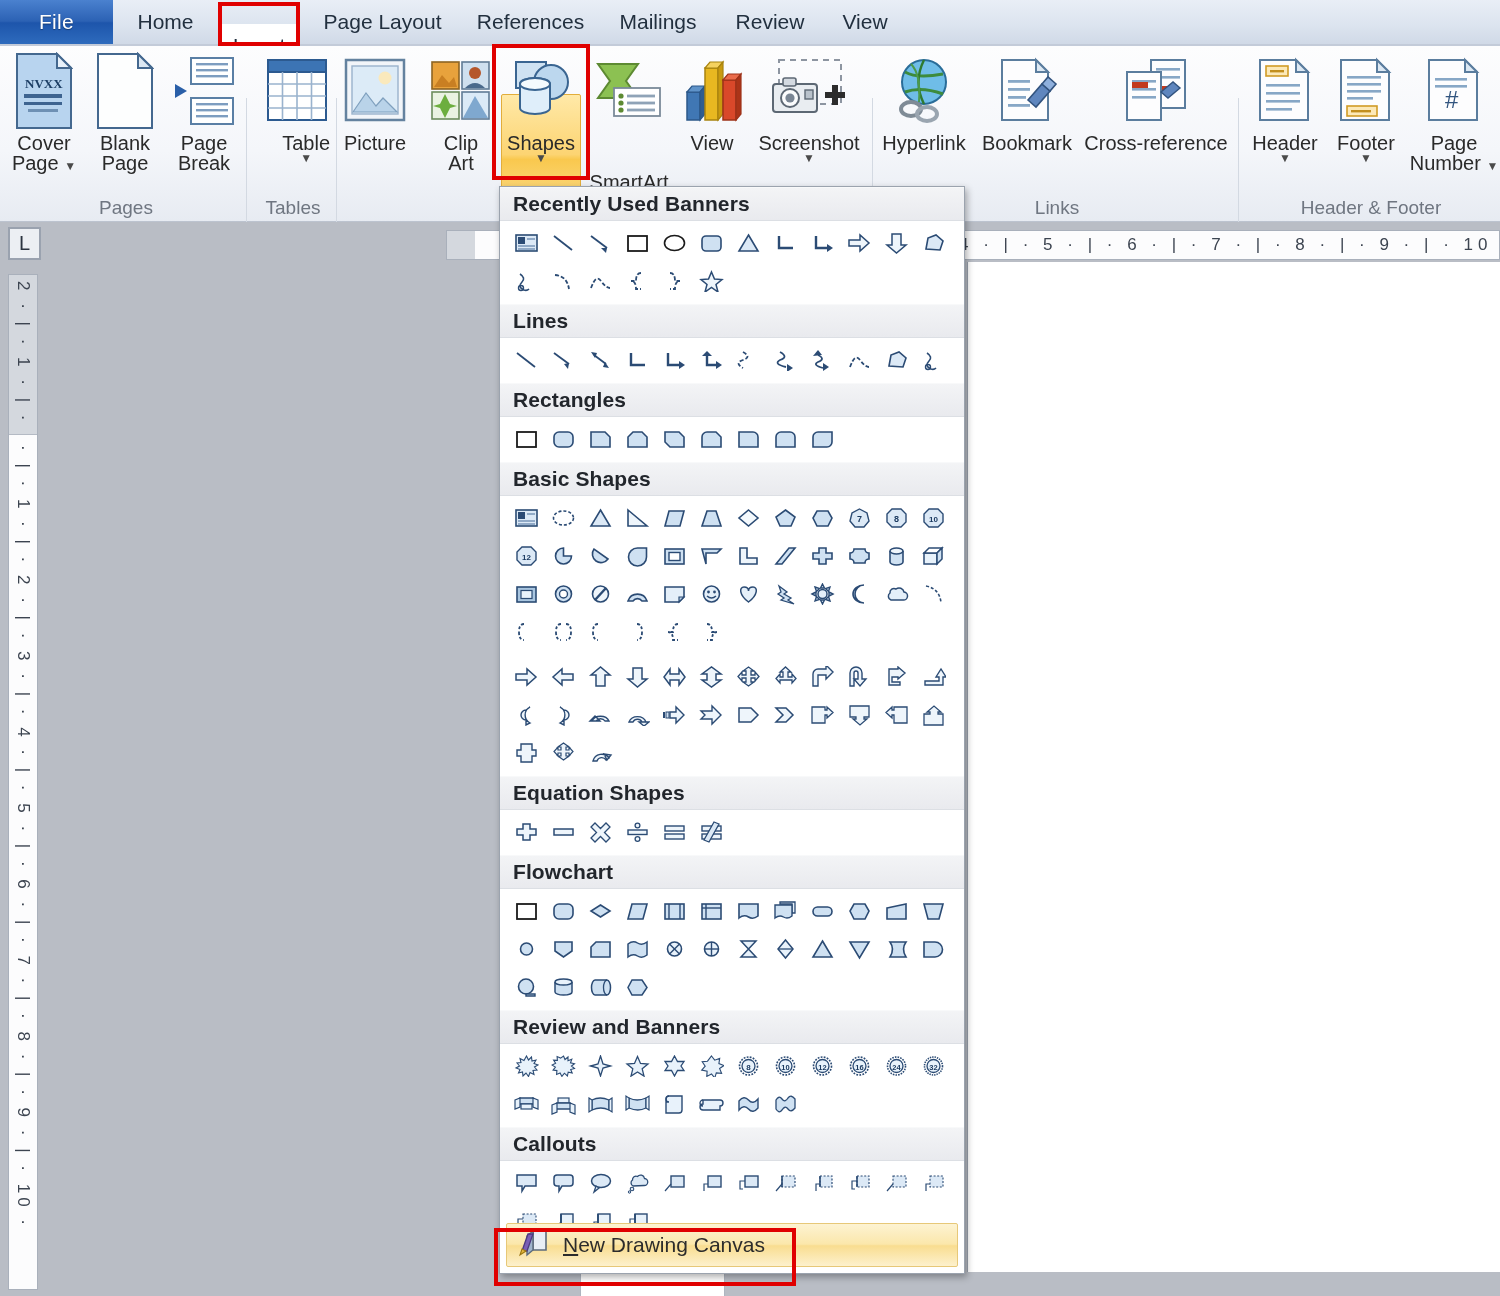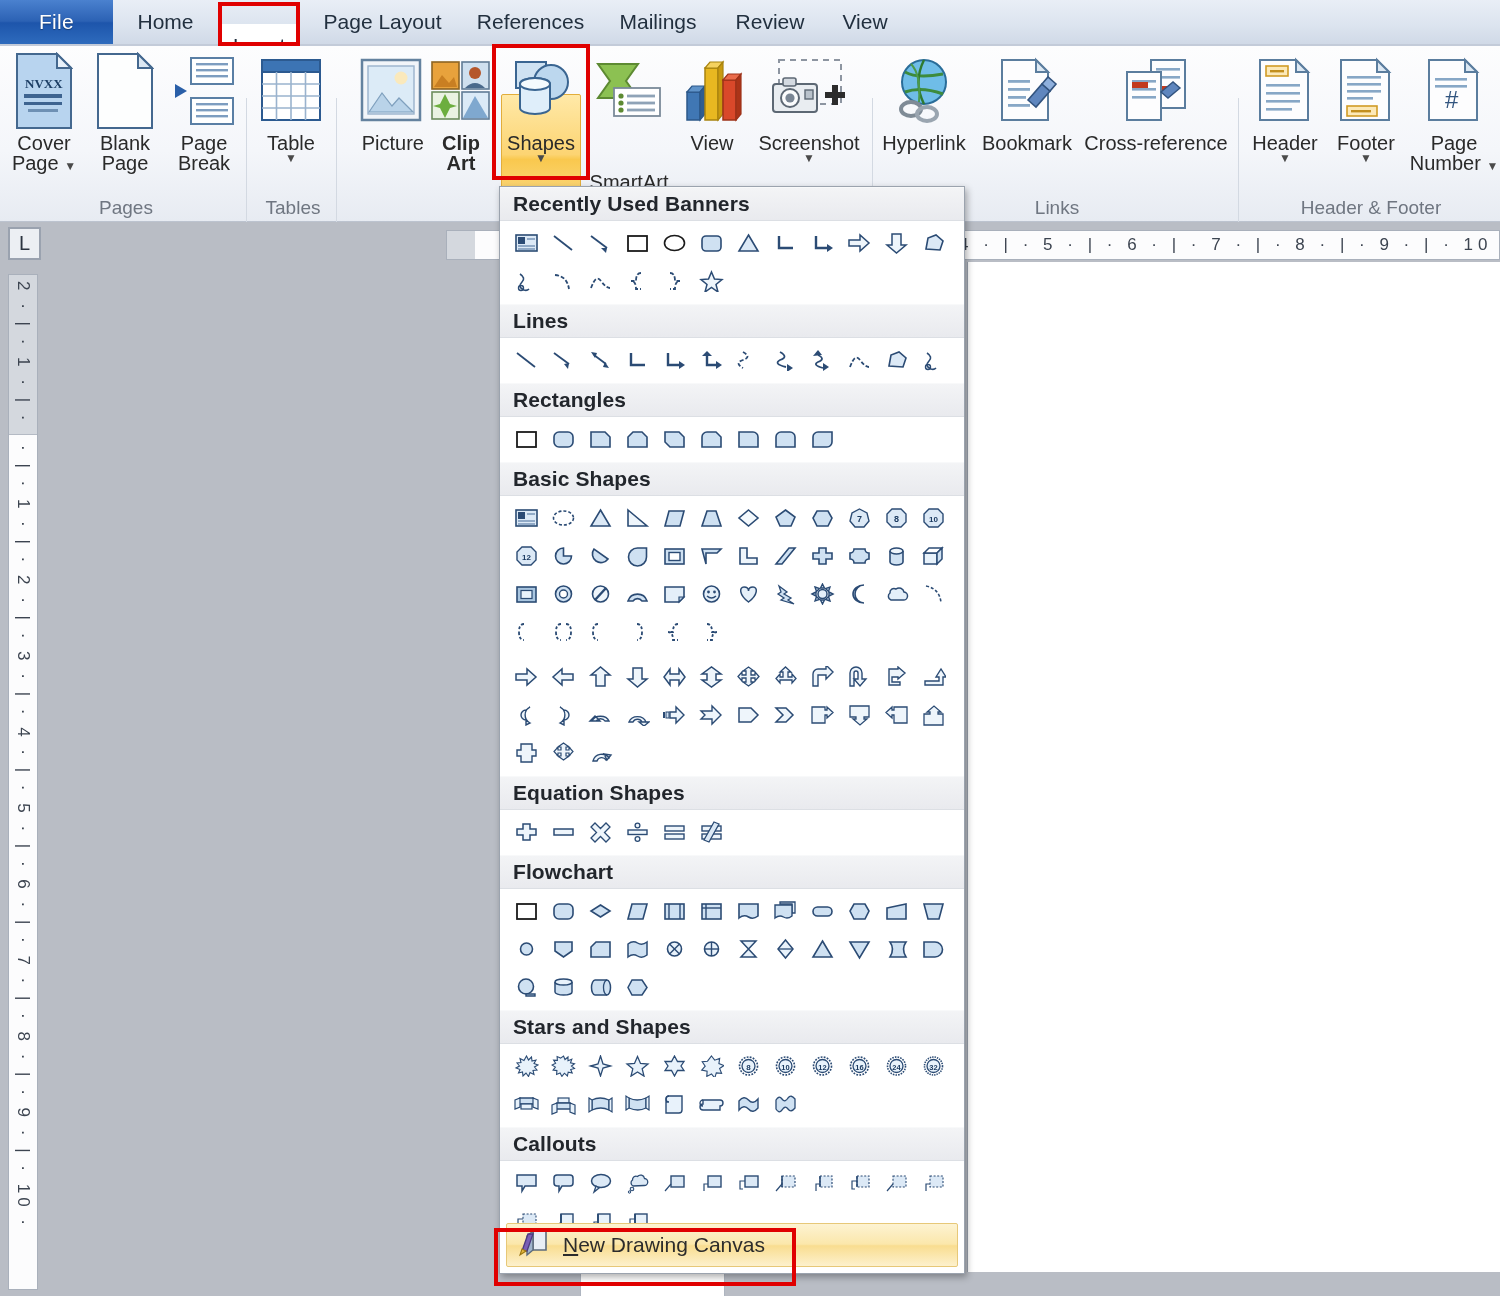--- a/index.html
+++ b/index.html
@@ -211,21 +211,21 @@
       </div>
       <div class="rb-lbl">
         <div>Page</div>
         <div>Break</div>
       </div>
     </div>
 
     <div class="grp-sep" style="left:246px;"></div>
     <div class="grp-name" style="left:6px;width:240px;">Pages</div>
 
-    <div class="rb-item" style="left:252px;width:78px;">
+    <div class="rb-item" style="left:252px;width:78px;align-items:flex-end;">
       <div class="rb-ico">
         <svg width="66" height="78" viewBox="0 0 66 78">
           <rect x="4" y="8" width="58" height="12" fill="#3c74b4" stroke="#2c5a90" stroke-width="2"></rect>
           <rect x="4" y="20" width="58" height="48" fill="#fff" stroke="#2c5a90" stroke-width="2"></rect>
           <g stroke="#9ab3ce" stroke-width="1.6">
             <line x1="18.5" y1="20" x2="18.5" y2="68"></line>
             <line x1="33" y1="20" x2="33" y2="68"></line>
             <line x1="47.5" y1="20" x2="47.5" y2="68"></line>
             <line x1="4" y1="32" x2="62" y2="32"></line>
             <line x1="4" y1="44" x2="62" y2="44"></line>
@@ -235,35 +235,35 @@
       </div>
       <div class="rb-lbl">
         <div>Table</div>
         <div class="caret">▼</div>
       </div>
     </div>
 
     <div class="grp-sep" style="left:336px;"></div>
     <div class="grp-name" style="left:250px;width:86px;">Tables</div>
 
-    <div class="rb-item" style="left:342px;width:82px;align-items:flex-end;">
+    <div class="rb-item" style="left:334px;width:82px;">
       <div class="rb-ico">
         <svg width="66" height="78" viewBox="0 0 66 78">
           <rect x="4" y="8" width="58" height="60" fill="#f2f5f9" stroke="#64829f" stroke-width="2.5"></rect>
           <rect x="10" y="14" width="46" height="48" fill="#dcebf7" stroke="#9ab3cc" stroke-width="1.4"></rect>
           <circle cx="43" cy="26" r="6.5" fill="#fae9bc"></circle>
           <path d="M11 60 l13-19 l10 13 l7-8 l14 14 z" fill="#b9d3e9" stroke="#7fa0be" stroke-width="1.2"></path>
         </svg>
       </div>
       <div class="rb-lbl">
         <div>Picture</div>
       </div>
     </div>
 
-    <div class="rb-item" style="left:428px;width:66px;font-weight:bold;">
+    <div class="rb-item" style="left:428px;width:66px;">
       <div class="rb-ico">
         <svg width="62" height="78" viewBox="0 0 62 78">
           <rect x="2" y="10" width="27" height="27" fill="#e8a23c" stroke="#8d6523" stroke-width="1.6"></rect>
           <path d="M4 35 l8-12 l7 8 l5-6 l3 10 z" fill="#c97f22"></path>
           <rect x="32" y="10" width="27" height="27" fill="#cfe0ef" stroke="#5f7b95" stroke-width="1.6"></rect>
           <circle cx="45" cy="21" r="6" fill="#b5562a"></circle>
           <path d="M35 36 q10 -10 20 0 z" fill="#4a6a8c"></path>
           <rect x="2" y="40" width="27" height="27" fill="#eaf3e2" stroke="#6c8d5d" stroke-width="1.6"></rect>
           <path d="M15 42 l5 10 l7 2 l-7 2 l-5 10 l-5 -10 l-7 -2 l7 -2 z" fill="#6cae3e"></path>
           <rect x="32" y="40" width="27" height="27" fill="#dbeaf7" stroke="#5f7b95" stroke-width="1.6"></rect>
@@ -1335,21 +1335,21 @@
             </svg>
           </div>
         <div class="cell">
             <svg width="25" height="22">
               <path d="M7 4 h10 l5 7.5 l-5 7.5 h-10 l-4 -7.5 z" fill="#cfe1f2" stroke="#2b4b74" stroke-width="1.5"></path>
             </svg>
           </div>
       </div>
     </div>
 
-    <div class="dd-head">Stars and Shapes</div>
+    <div class="dd-head">Review and Banners</div>
     <div class="dd-grid">
       <div class="dd-row">
         <div class="cell">
             <svg width="25" height="22">
               <path d="M12.5 1 l2 4 l3 -3 l.5 4 l4 -1 l-2 3.5 l4 1.5 l-3.5 2 l2.5 3 l-4 .5 l1 4 l-4 -2 l-1.5 4 l-2.5 -3.5 l-3 3 l-.5 -4 l-4 1 l1.5 -3.5 l-4 -1.5 l3.5 -2 l-2.5 -3 l4 -.5 l-1 -4 l4 2 z" fill="#e8f2fb" stroke="#2b4b74" stroke-width="1.1"></path>
             </svg>
           </div>
         <div class="cell">
             <svg width="25" height="22">
               <path d="M12.5 1 l1.5 3.5 l3 -2.5 l0 3.8 l3.8 -1.5 l-1.3 3.5 l4 1 l-3 2.2 l3 2.5 l-3.8 1 l1.5 3.5 l-4 -.8 l-.8 3.8 l-3 -2.8 l-2.5 3.2 l-1.8 -3.5 l-3.5 1.5 l.3 -3.8 l-3.8 -.5 l2.3 -3 l-3.3 -2 l3.5 -1.8 l-2 -3.2 l3.8 .3 l-.3 -3.8 l3.5 1.5 z" fill="#e8f2fb" stroke="#2b4b74" stroke-width="1.1"></path>

